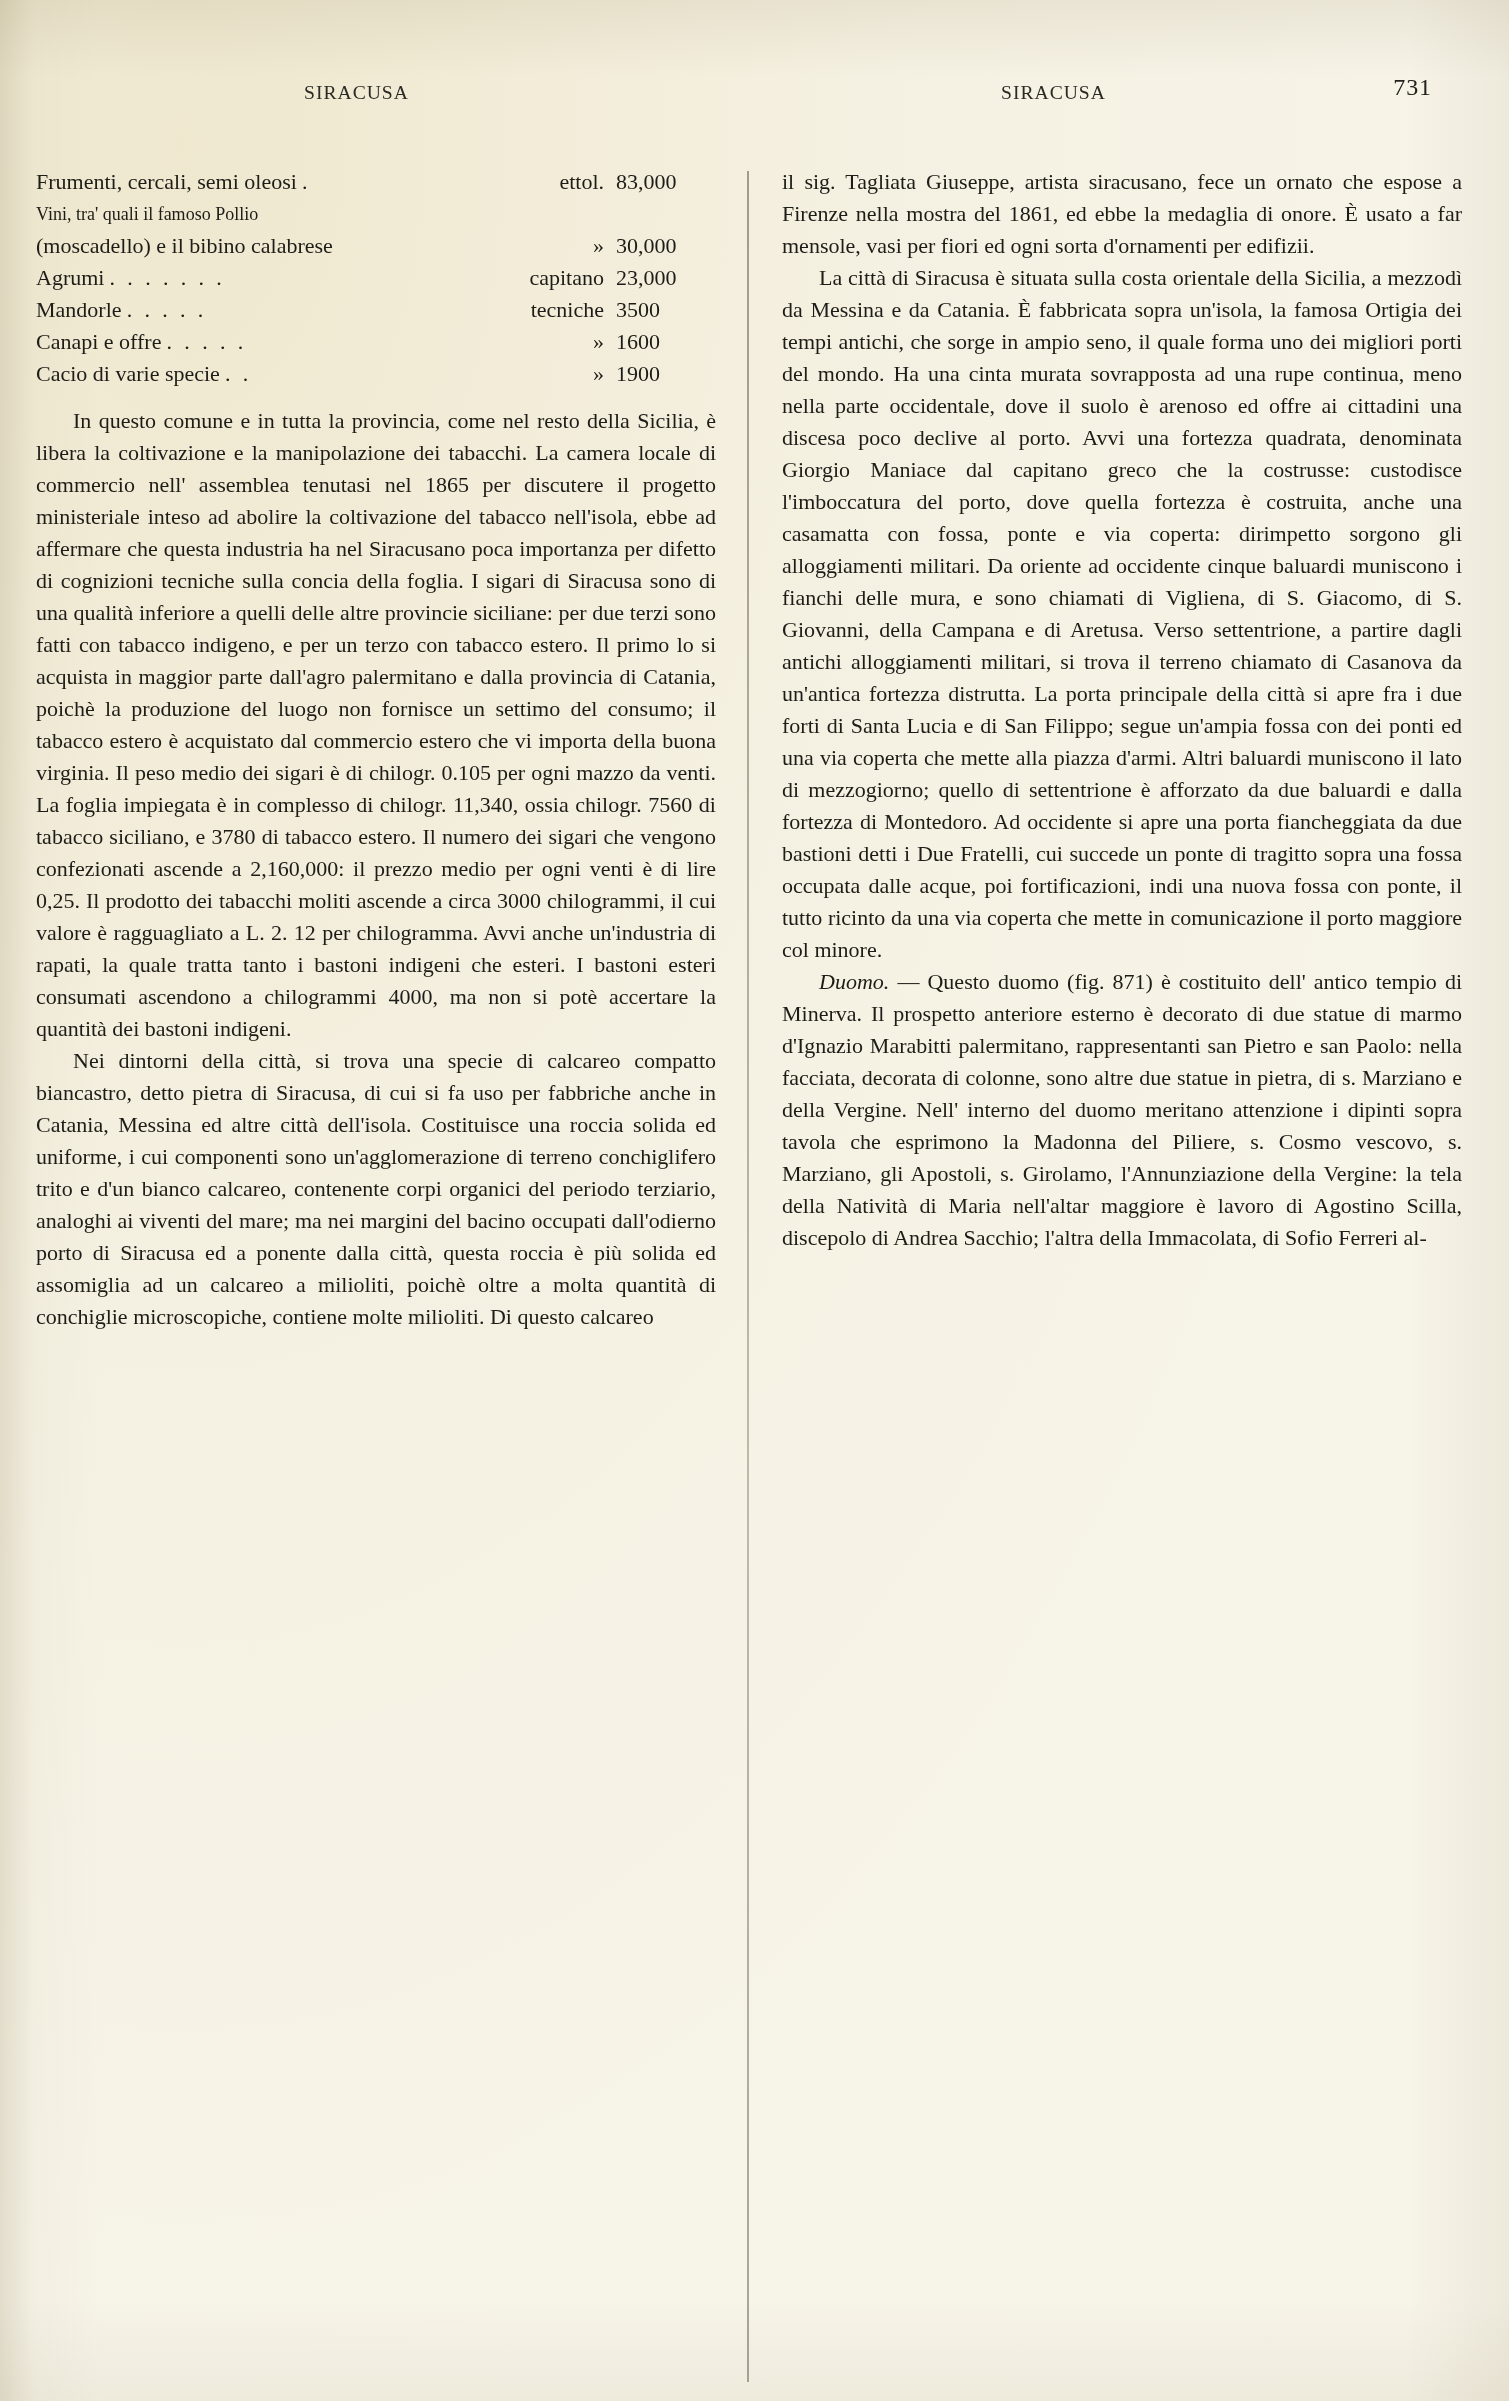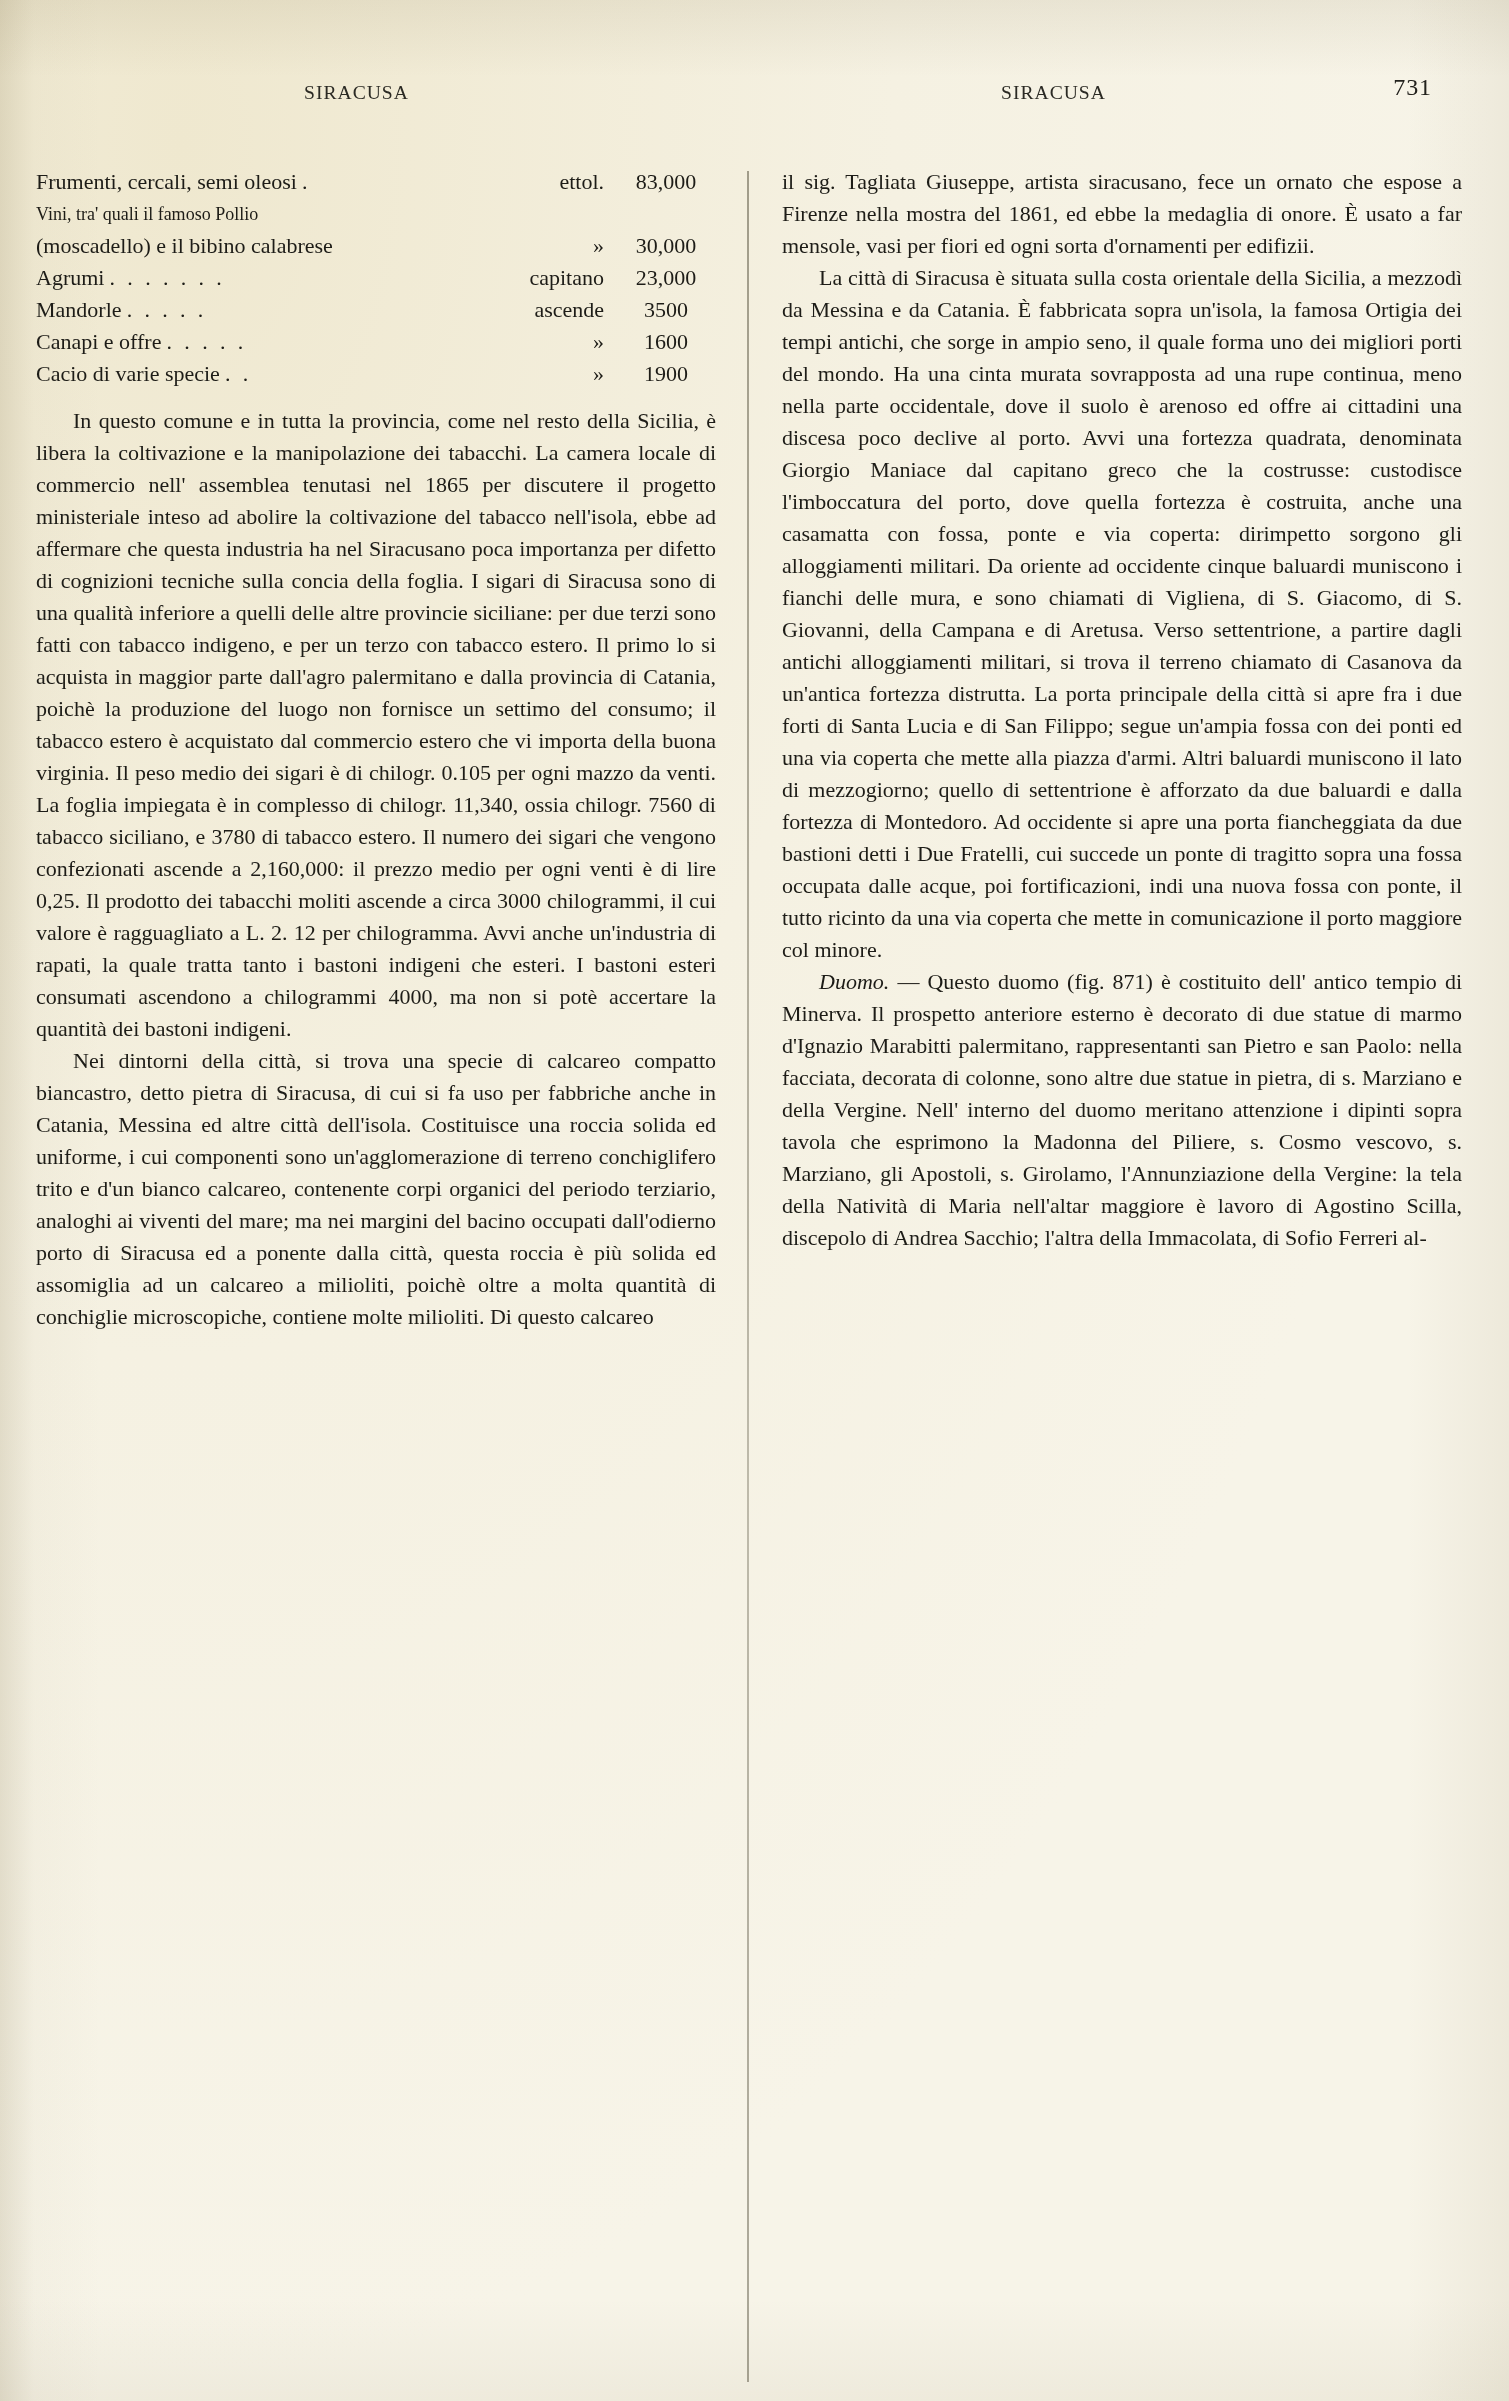--- a/index.html
+++ b/index.html
@@ -117,21 +117,21 @@
     padding: 0 5.1px;
     color: #1d1c17;
   }
   .tbl-unit {
     flex: 0 0 auto;
     padding-right: 12px;
     text-align: right;
   }
   .tbl-val {
     flex: 0 0 100px;
-    text-align: center;
+    text-align: left;
   }
   .tbl-sub {
     font-size: 18px;
     line-height: 32px;
     white-space: nowrap;
   }
   em { font-style: italic; }
 </style>
 </head>
 <body>
@@ -170,21 +170,21 @@
           </div>
           <div class="tbl-row">
             <span class="tbl-label">Agrumi</span>
             <span class="tbl-dots">. . . . . . .</span>
             <span class="tbl-unit">capitano</span>
             <span class="tbl-val">23,000</span>
           </div>
           <div class="tbl-row">
             <span class="tbl-label">Mandorle</span>
             <span class="tbl-dots">. . . . .</span>
-            <span class="tbl-unit">ascende</span>
+            <span class="tbl-unit">tecniche</span>
             <span class="tbl-val">3500</span>
           </div>
           <div class="tbl-row">
             <span class="tbl-label">Canapi e offre</span>
             <span class="tbl-dots">. . . . .</span>
             <span class="tbl-unit">»</span>
             <span class="tbl-val">1600</span>
           </div>
           <div class="tbl-row">
             <span class="tbl-label">Cacio di varie specie</span>

